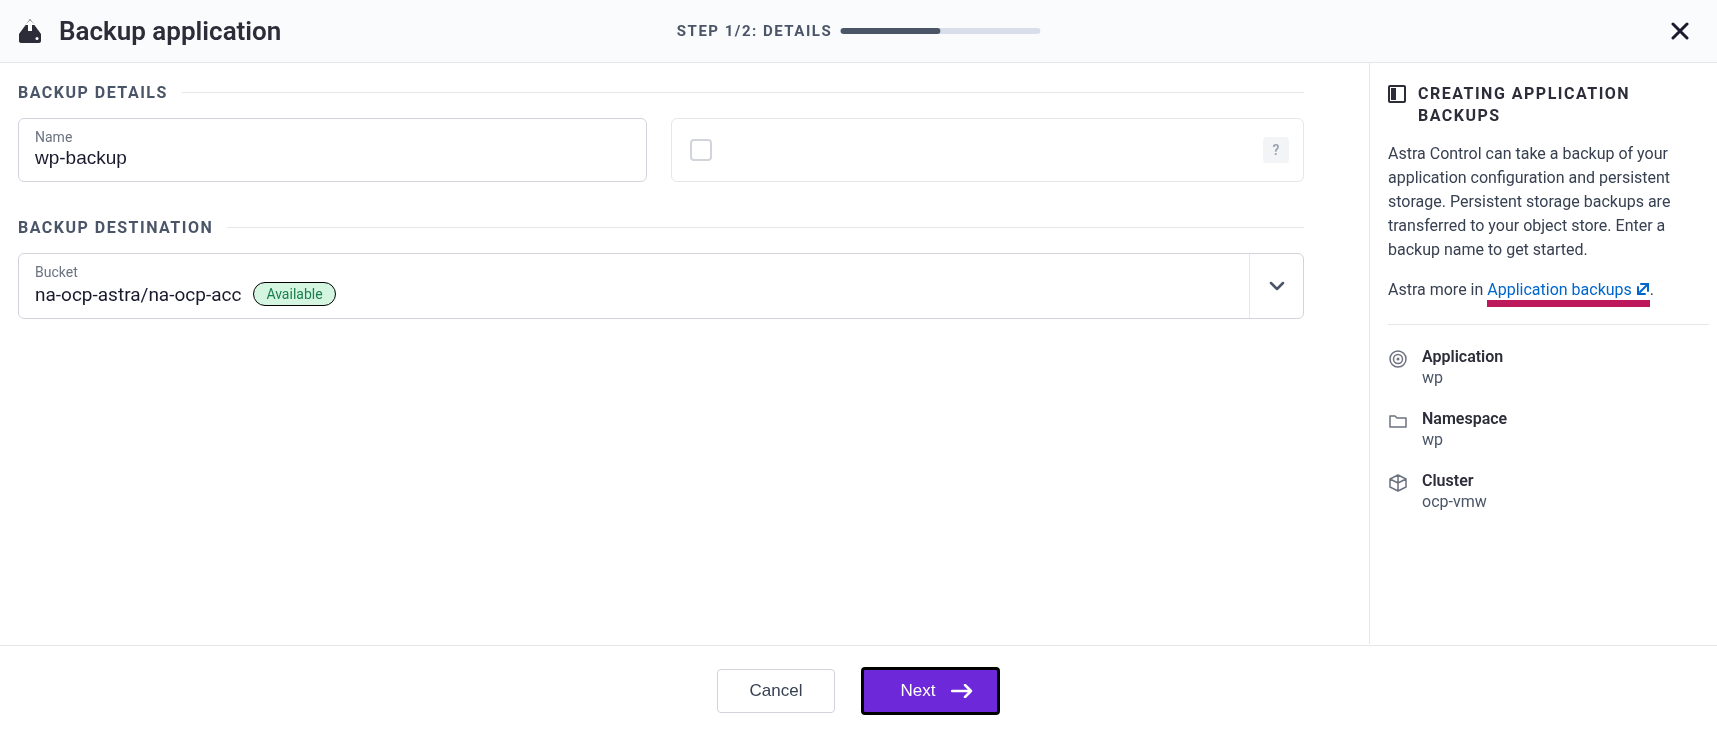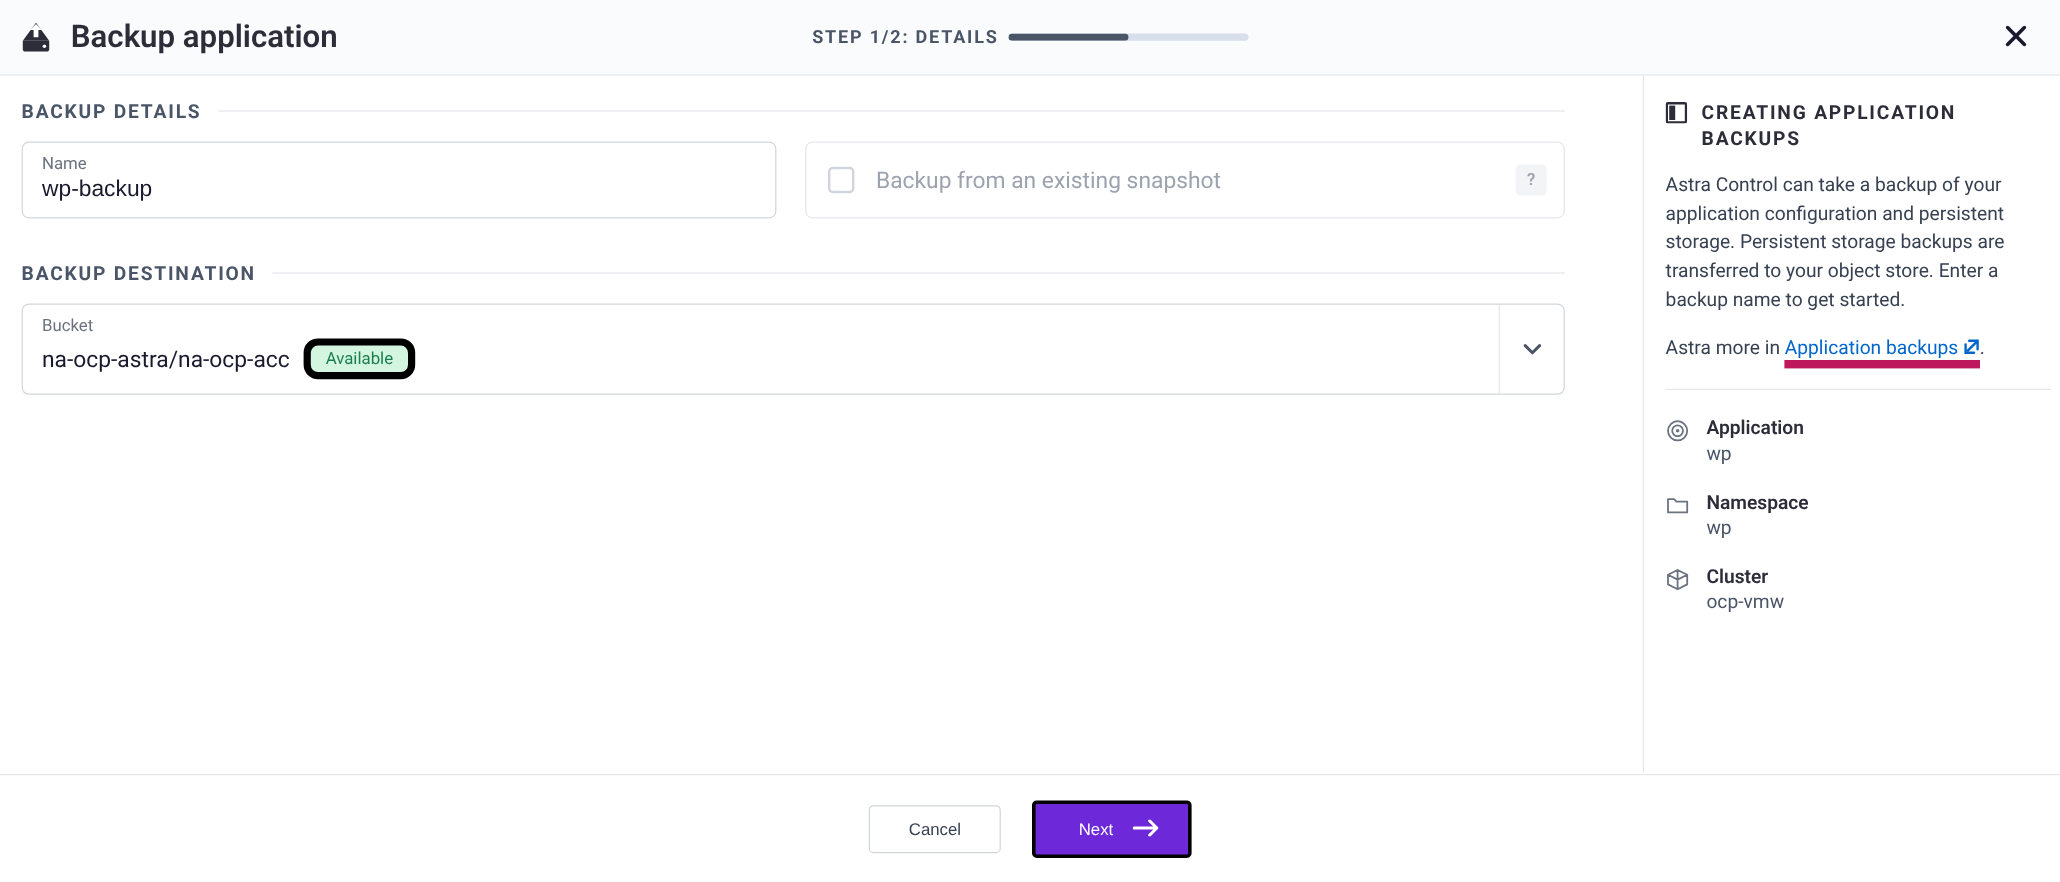--- a/index.html
+++ b/index.html
@@ -197,21 +197,21 @@
       font-size: 19px;
       color: #1a1a2e;
     }
     .badge {
       display: inline-block;
       padding: 3px 12px;
       border-radius: 12px;
       font-size: 14px;
       background: #d4f5e0;
       color: #1a7f4e;
-      border: 6px solid #000000;
+      border: 1px solid #000000;
     }
     .select-chevron {
       width: 54px;
       border-left: 1px solid #e5e7eb;
       display: flex;
       align-items: center;
       justify-content: center;
       cursor: pointer;
     }
     .sidebar-header {
@@ -286,21 +286,21 @@
       border-top: 1px solid #e5e7eb;
       background: #fff;
       display: flex;
       align-items: center;
       justify-content: center;
       gap: 26px;
     }
     .btn {
       padding: 11px 32px;
       border-radius: 4px;
-      font-size: 14px;
+      font-size: 17px;
       font-weight: 500;
       cursor: pointer;
       display: inline-flex;
       align-items: center;
       gap: 16px;
       text-align: center;
     }
     .btn-cancel {
       background: #fff;
       border: 1px solid #d1d5db;
@@ -353,21 +353,20 @@
       <div class="section-line"></div>
     </div>
 
     <div class="details-row">
       <div class="input-card">
         <div class="input-label">Name</div>
         <input class="input-value" value="wp-backup" style="">
       </div>
       <div class="checkbox-card">
         <div class="checkbox"></div>
-        <div class="checkbox-label">Backup from an existing snapshot</div>
         <div class="help-icon">?</div>
       </div>
     </div>
 
     <div class="section-header">
       <div class="section-title">BACKUP DESTINATION</div>
       <div class="section-line"></div>
     </div>
 
     <div class="select-card">

